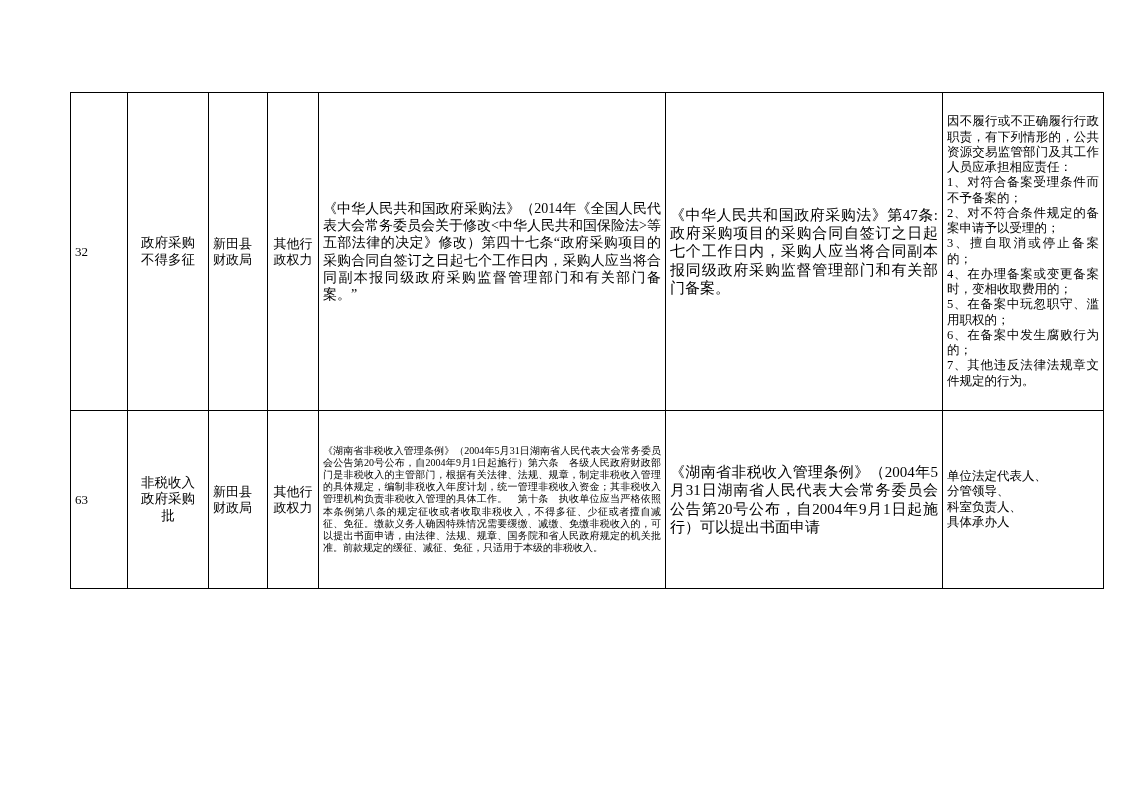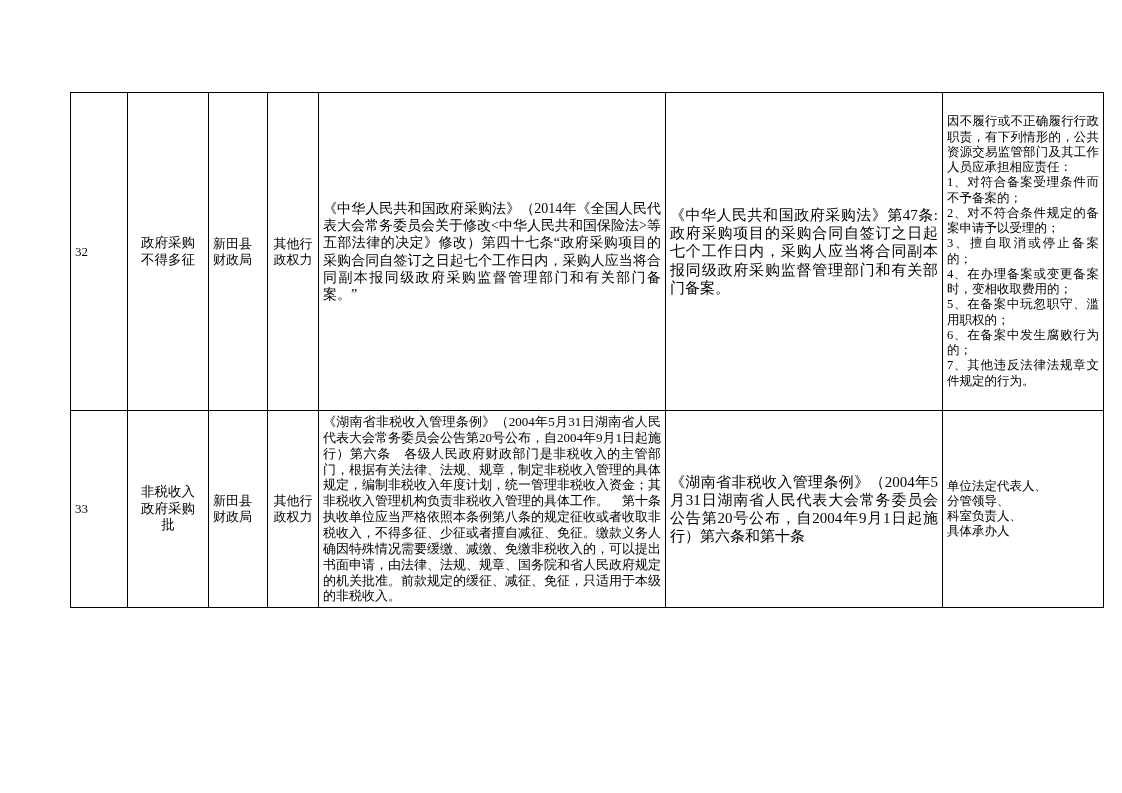--- a/index.html
+++ b/index.html
@@ -62,21 +62,21 @@
     line-height: 1.45;
   }
   td.col-basis {
     width: 338px;
     font-size: 14px;
     text-align: justify;
     line-height: 1.45;
     font-family: "Liberation Serif", serif;
   }
   td.col-basis2 {
-    font-size: 13px;
+    font-size: 10px;
   }
   td.col-content {
     width: 268px;
     font-size: 15px;
     text-align: justify;
     line-height: 1.5;
     padding: 4px 8px;
     margin-left: 36px;
   }
   td.col-resp {
@@ -114,30 +114,30 @@
         <td class="col-resp nowrap-center">因不履行或不正确履行行政职责，有下列情形的，公共资源交易监管部门及其工作人员应承担相应责任：
 1、对符合备案受理条件而不予备案的；
 2、对不符合条件规定的备案申请予以受理的；
 3、擅自取消或停止备案的；
 4、在办理备案或变更备案时，变相收取费用的；
 5、在备案中玩忽职守、滥用职权的；
 6、在备案中发生腐败行为的；
 7、其他违反法律法规章文件规定的行为。</td>
       </tr>
       <tr class="row2">
-        <td class="col-num">33</td>
+        <td class="col-num">63</td>
         <td class="col-item nowrap-center">非税收入
 政府采购
 批</td>
         <td class="col-dept nowrap-center">新田县
 财政局</td>
         <td class="col-type nowrap-center">其他行
 政权力</td>
         <td class="col-basis col-basis2">《湖南省非税收入管理条例》（2004年5月31日湖南省人民代表大会常务委员会公告第20号公布，自2004年9月1日起施行）第六条　各级人民政府财政部门是非税收入的主管部门，根据有关法律、法规、规章，制定非税收入管理的具体规定，编制非税收入年度计划，统一管理非税收入资金；其非税收入管理机构负责非税收入管理的具体工作。　第十条　执收单位应当严格依照本条例第八条的规定征收或者收取非税收入，不得多征、少征或者擅自减征、免征。缴款义务人确因特殊情况需要缓缴、减缴、免缴非税收入的，可以提出书面申请，由法律、法规、规章、国务院和省人民政府规定的机关批准。前款规定的缓征、减征、免征，只适用于本级的非税收入。</td>
-        <td class="col-content">《湖南省非税收入管理条例》（2004年5月31日湖南省人民代表大会常务委员会公告第20号公布，自2004年9月1日起施行）第六条和第十条</td>
+        <td class="col-content">《湖南省非税收入管理条例》（2004年5月31日湖南省人民代表大会常务委员会公告第20号公布，自2004年9月1日起施行）可以提出书面申请</td>
         <td class="col-resp mid nowrap-center">单位法定代表人、
 分管领导、
 科室负责人、
 具体承办人</td>
       </tr>
     </tbody>
   </table>
 </div>
 
 </body></html>

